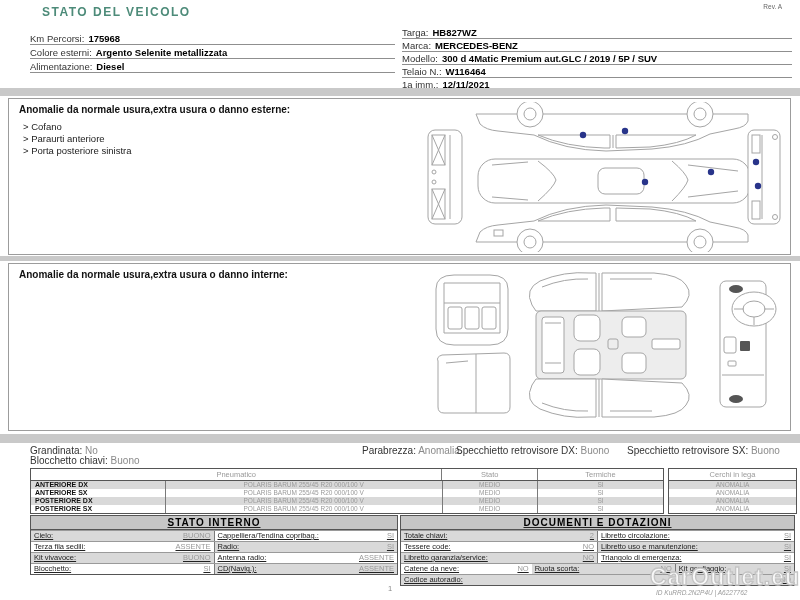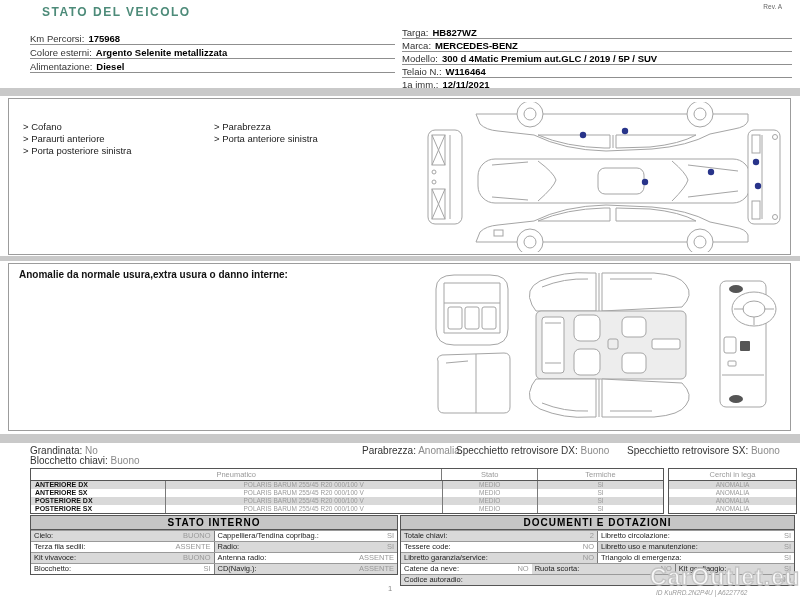--- a/index.html
+++ b/index.html
@@ -51,21 +51,21 @@
   .ttc.pos{width:140px;text-align:left;padding-left:4px;font-weight:bold;color:#111;font-size:7px;}
   .ttc.pneu{width:290px;}
   .ttc.stato{width:100px;}
   .ttc.term{width:132px;}
   .ttc.full{width:100%;}
   .hspan1{width:430px;}
   .hspan2{width:100px;border-left:1px solid #555;}
   .hspan3{width:132px;border-left:1px solid #555;}
   .g{background:#d9d9d9;}
   
-  .itable{position:absolute;top:515px;border:1px solid #555;font-size:7.5px;background:#fff;}
+  .itable{position:absolute;top:515px;border:1px solid #555;font-size:7.5px;background:#fff;text-decoration:underline;}
   .it-left{left:30px;width:366px;}
   .it-right{left:400px;width:393px;}
   .ithead{height:13px;line-height:13px;background:#c6c6c6;color:#000;text-align:center;
           font-weight:bold;font-size:10px;letter-spacing:1px;border-bottom:1px solid #555;}
   .irow{display:flex;height:10px;line-height:10px;border-top:1px solid #9a9a9a;}
   .irow:first-of-type{border-top:none;}
   .half{display:flex;flex:1;justify-content:space-between;padding:0 3px;box-sizing:border-box;overflow:hidden;white-space:nowrap;}
   .half+.half,.quarter+.quarter{border-left:1px solid #7a7a7a;}
   .quarter{display:flex;justify-content:space-between;padding:0 3px;box-sizing:border-box;overflow:hidden;white-space:nowrap;}
   .half .l,.quarter .l{color:#222;}
@@ -119,28 +119,25 @@
     </div>
     <div class="info-row">
       <span class="lbl">1a imm.:</span>
       <span class="val">12/11/2021</span>
     </div>
   </div>
 
   <div class="band band1"></div>
 
   <div class="panel panel-ext">
+    <div class="panel-heading">Anomalie da normale usura,extra usura o danno esterne:</div>
     <div class="alist alist-c1">
       <div>&gt; Cofano</div>
       <div>&gt; Paraurti anteriore</div>
       <div>&gt; Porta posteriore sinistra</div>
-    </div>
-    <div class="alist alist-c2">
-      <div>&gt; Parabrezza</div>
-      <div>&gt; Porta anteriore sinistra</div>
     </div>
     <div class="diagram">
       <svg width="362" height="150" viewBox="0 0 362 150">
 
         <g>
           <rect class="lnf" x="4" y="28" width="34" height="94" rx="7"></rect>
           <rect class="ln" x="8" y="33" width="13" height="30"></rect>
           <path class="ln" d="M8,33 L21,63 M21,33 L8,63"></path>
           <rect class="ln" x="8" y="87" width="13" height="30"></rect>
           <path class="ln" d="M8,87 L21,117 M21,87 L8,117"></path>

